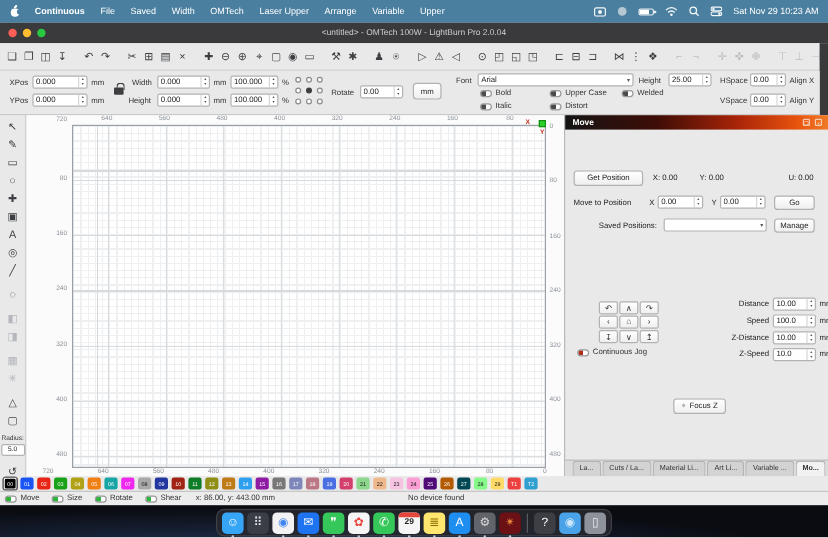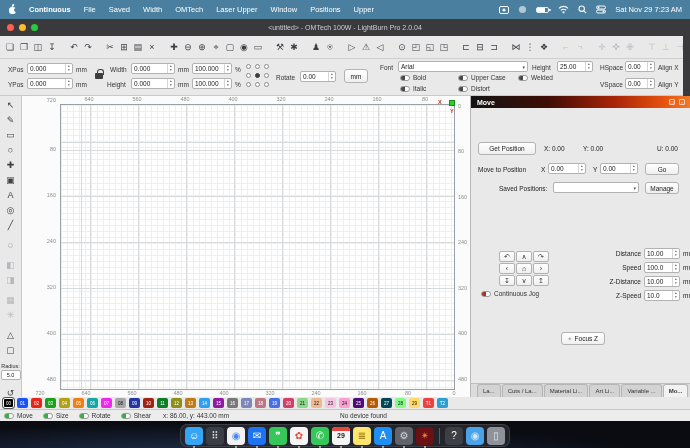--- a/index.html
+++ b/index.html
@@ -143,22 +143,22 @@
     <span class="apple">
         <i></i>
         <b></b>
       </span>
     <span class="menu-item app">Continuous</span>
     <span class="menu-item">File</span>
     <span class="menu-item">Saved</span>
     <span class="menu-item">Width</span>
     <span class="menu-item">OMTech</span>
     <span class="menu-item">Laser Upper</span>
-    <span class="menu-item">Window</span>
-    <span class="menu-item">Positions</span>
+    <span class="menu-item">Arrange</span>
+    <span class="menu-item">Variable</span>
     <span class="menu-item">Upper</span>
     <span class="mb-right">
       <span class="mb-ic">
           <svg width="10" height="9">
             <rect x="0.5" y="1.5" width="9" height="7" rx="1.5" fill="none" stroke="#fff"></rect>
             <circle cx="5" cy="5" r="1.6" fill="#fff"></circle>
           </svg>
         </span>
       <span class="mb-ic">
           <svg width="9" height="9">
@@ -180,21 +180,21 @@
           </svg>
         </span>
       <span class="mb-ic">
           <svg width="10" height="9">
             <rect x="0.5" y="1" width="9" height="3" rx="1.5" fill="none" stroke="#fff"></rect>
             <circle cx="2.5" cy="2.5" r="1" fill="#fff"></circle>
             <rect x="0.5" y="5" width="9" height="3" rx="1.5" fill="none" stroke="#fff"></rect>
             <circle cx="7.5" cy="6.5" r="1" fill="#fff"></circle>
           </svg>
         </span>
-      <span class="clock">Sat Nov 29  7:23 AM</span>
+      <span class="clock">Sat Nov 29  10:23 AM</span>
     </span>
   </div>
 
   <div class="titlebar">
     <span class="tlights">
       <span class="tl r"></span>
       <span class="tl y"></span>
       <span class="tl g"></span>
     </span>
     <span class="wtitle">&lt;untitled&gt; - OMTech 100W - LightBurn Pro 2.0.04</span>

